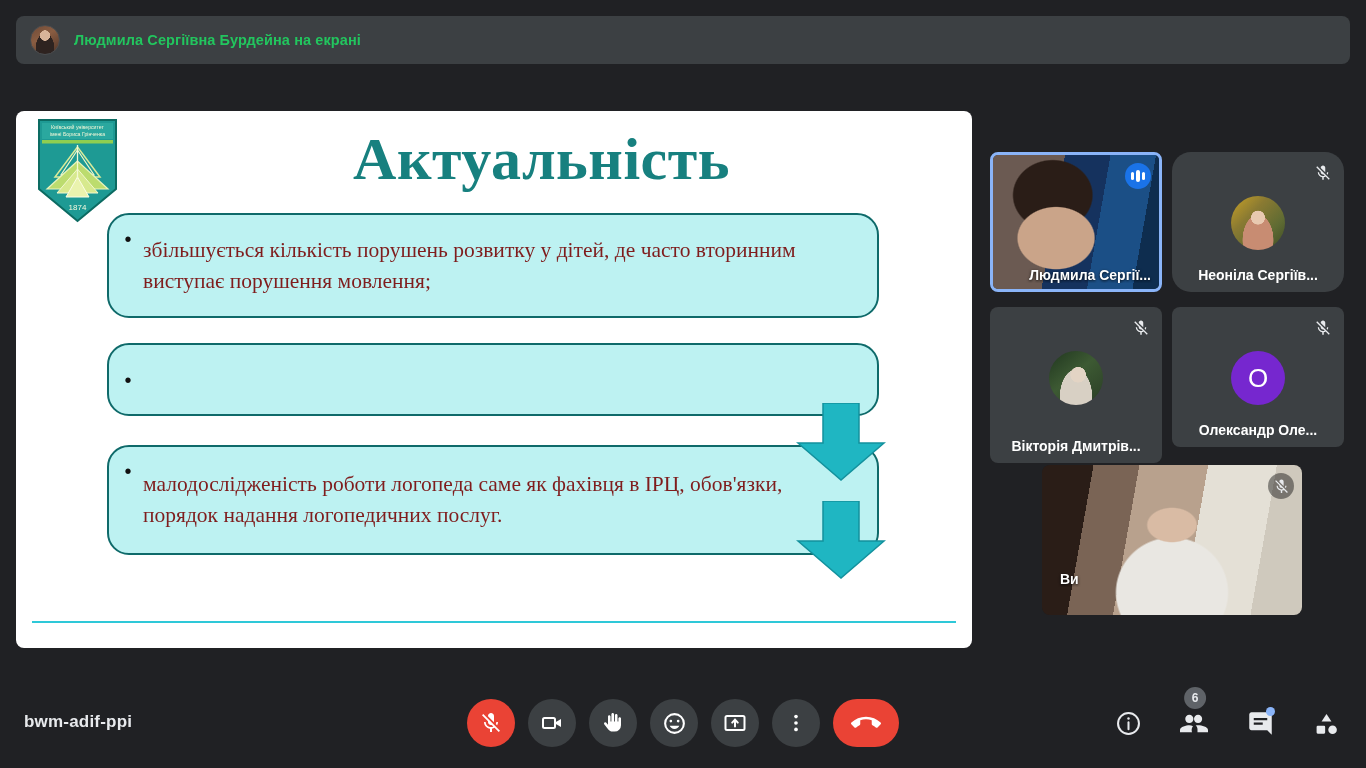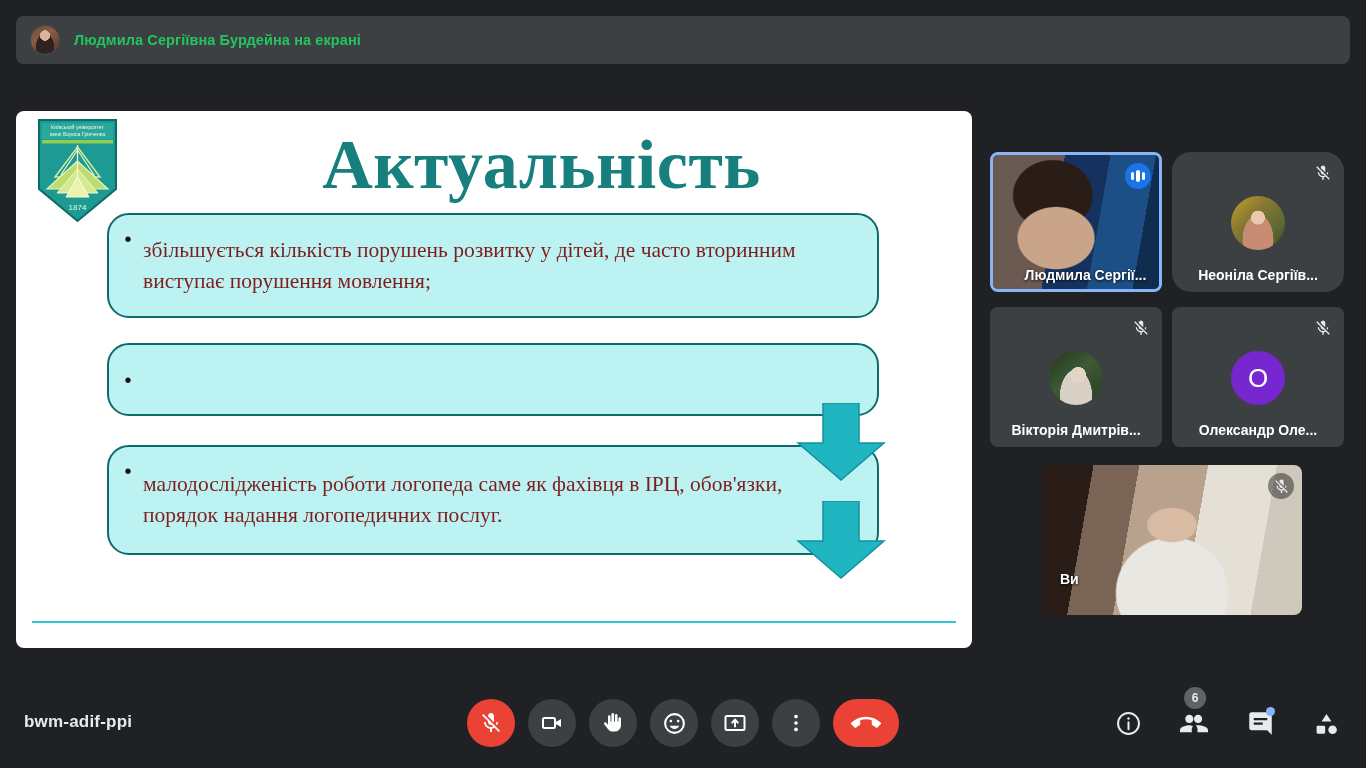--- a/index.html
+++ b/index.html
@@ -30,21 +30,21 @@
   
   .slide {
     position: absolute; left: 16px; top: 111px; width: 956px; height: 537px;
     background: #ffffff; border-radius: 8px; overflow: hidden;
   }
   .slide-logo { position: absolute; left: 19px; top: 6px; width: 85px; height: 107px; }
   .slide-title {
     position: absolute; left: 0; top: 14px; width: 100%;
     text-align: center; padding-left: 95px;
     font-family: "Liberation Serif", "DejaVu Serif", serif;
-    font-weight: 700; font-size: 70px; color: #17807f; letter-spacing: .5px;
+    font-weight: 700; font-size: 60px; color: #17807f; letter-spacing: .5px;
   }
   .bullet-box {
     position: absolute; left: 91px; width: 772px;
     background: #bdf2f2; border: 2.2px solid #0f6a6a; border-radius: 22px;
     display: flex; align-items: center; padding: 10px 18px 10px 10px;
   }
   .bullet-box.b1 { top: 102px; height: 105px; }
   .bullet-box.b2 { top: 232px; height: 73px; }
   .bullet-box.b3 { top: 334px; height: 110px; }
   .bullet-dot {
@@ -64,32 +64,32 @@
     background: #2ec8d8;
   }
 
   
   .tiles { position: absolute; left: 990px; top: 152px; width: 348px; }
   .tile {
     position: absolute; background: #3c4043; border-radius: 8px; overflow: hidden;
   }
   .tile.t1 { left: 0;    top: 0;   width: 172px; height: 140px; border: 3px solid #8ab4f8; }
   .tile.t2 { left: 182px; top: 0;   width: 172px; height: 140px; border-radius: 19px; }
-  .tile.t3 { left: 0;    top: 155px; width: 172px; height: 140px; }
+  .tile.t3 { left: 0;    top: 155px; width: 172px; height: 156px; }
   .tile.t4 { left: 182px; top: 155px; width: 172px; height: 140px; }
   .tile.self {
     left: 52px; top: 313px; width: 260px; height: 150px; background: #1b1b1b;
   }
   .tile-video { position: absolute; inset: 0; }
   .tile-name {
     position: absolute; left: 0; right: 0; bottom: 9px;
     text-align: center; color: #fff; font-size: 14px; font-weight: 700;
     padding: 0 8px; white-space: nowrap; overflow: hidden; text-overflow: ellipsis;
   }
-  .tile.t1 .tile-name { bottom: 6px; text-align: center; padding-left: 7px; text-shadow: 0 1px 3px rgba(0,0,0,.85); margin-left: 20px; }
+  .tile.t1 .tile-name { bottom: 6px; text-align: right; padding-left: 7px; text-shadow: 0 1px 3px rgba(0,0,0,.85); margin-left: 20px; }
   .tile.self .tile-name { bottom: 28px; text-align: left; padding-left: 18px; text-shadow: 0 1px 3px rgba(0,0,0,.85); }
   .avatar-circle {
     position: absolute; left: 50%; top: 44px; transform: translateX(-50%);
     width: 54px; height: 54px; border-radius: 50%;
   }
   .avatar-photo-a {
     background:
       radial-gradient(circle at 50% 40%, #e8c9b0 0 16%, rgba(0,0,0,0) 17%),
       radial-gradient(ellipse at 50% 82%, #c88c72 0 40%, rgba(0,0,0,0) 41%),
       linear-gradient(135deg, #c9a227 0%, #8a7a32 35%, #5f6b33 70%, #3d4a24 100%);

